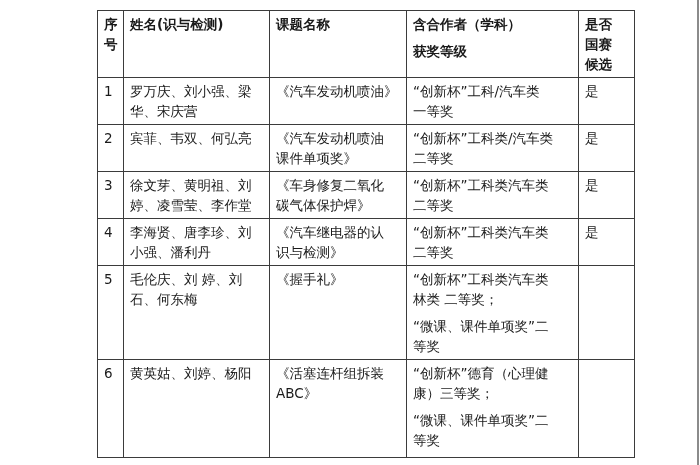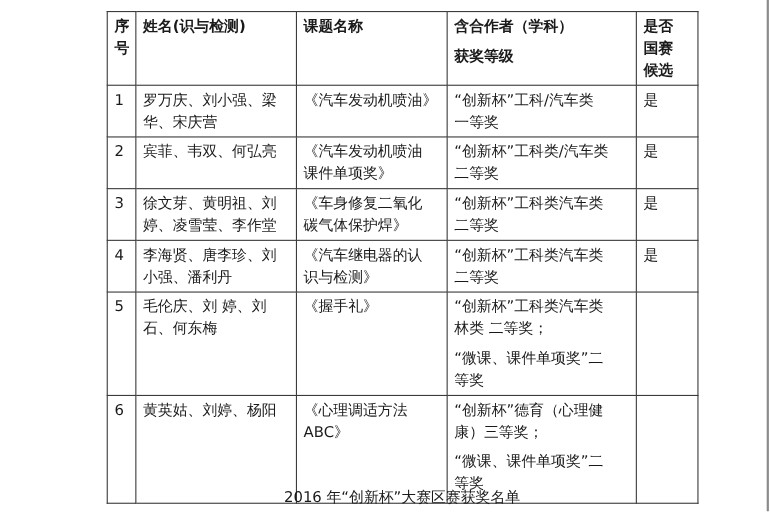--- a/index.html
+++ b/index.html
@@ -125,27 +125,26 @@
 石、何东梅</td>
       <td>《握手礼》</td>
       <td><div class="para">“创新杯”工科类汽车类
 林类 二等奖；</div><div class="para">“微课、课件单项奖”二
 等奖</div></td>
       <td></td>
     </tr>
     <tr class="r6">
       <td>6</td>
       <td>黄英姑、刘婷、杨阳</td>
-      <td>《心理调适方法
+      <td>《活塞连杆组拆装
 ABC》</td>
       <td><div class="para">“创新杯”德育（心理健
 康）三等奖；</div><div class="para">“微课、课件单项奖”二
 等奖</div></td>
       <td></td>
     </tr>
   </tbody>
     </table>
 
-  <div class="caption">2016 年“创新杯”大赛区赛获奖名单</div>
 
   <div class="edge-line"></div>
 
 </div>
 
 </body></html>

